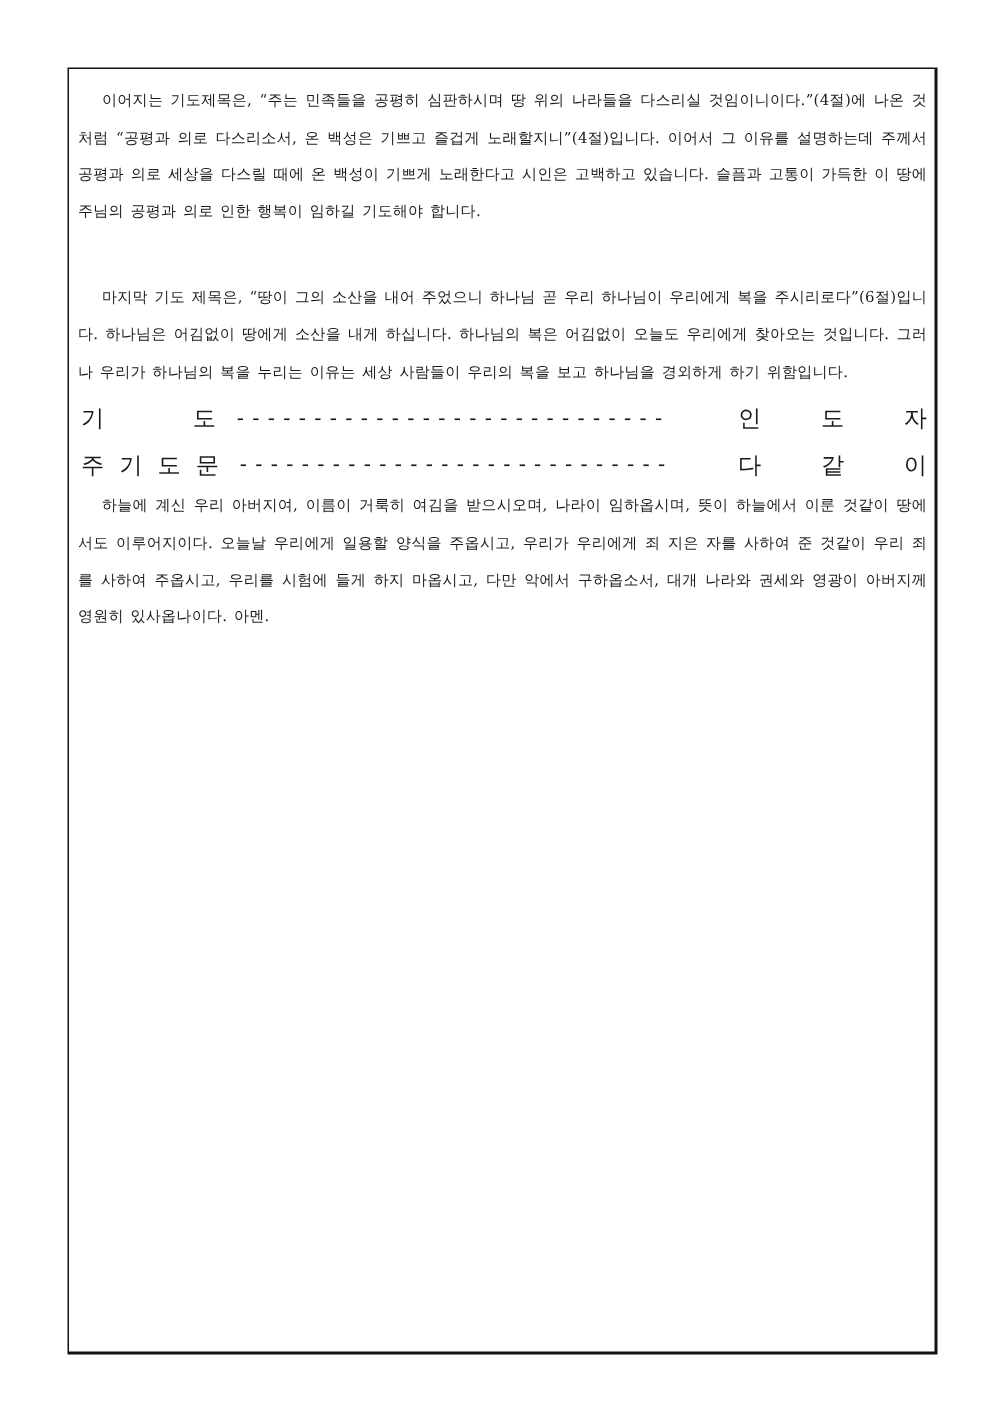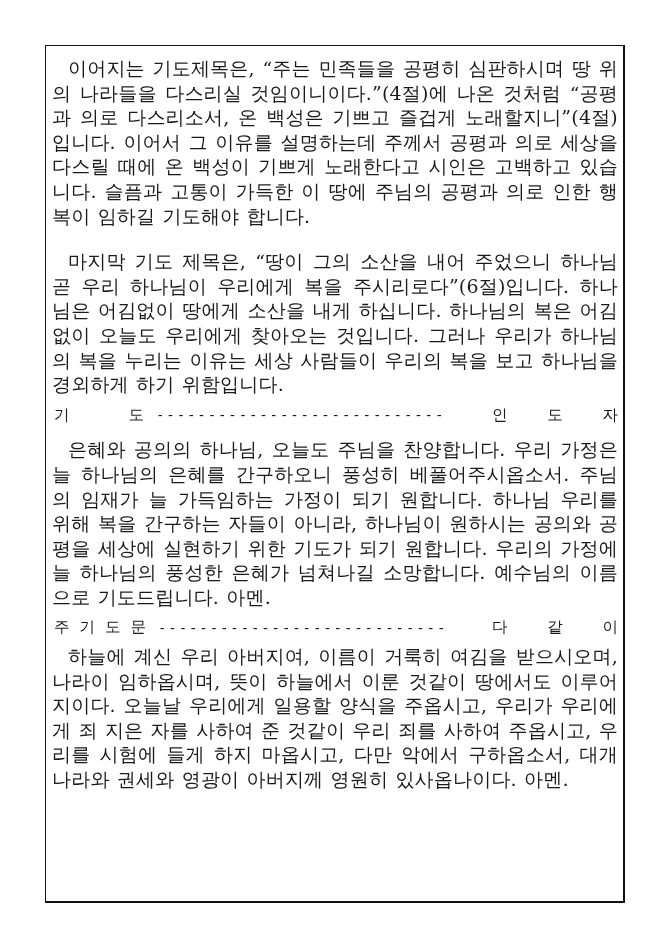--- a/index.html
+++ b/index.html
@@ -27,31 +27,31 @@
       border-bottom: 2px solid #111;
       box-sizing: border-box;
     }
     .content {
       position: absolute;
       left: 52px;
       top: 56px;
       width: 566px;
     }
     .para {
-      font-size: 19px;
+      font-size: 10px;
       line-height: 24.6px;
       text-align: justify;
       text-align-last: left;
       text-indent: 16px;
       letter-spacing: 0.2px;
       word-spacing: 1px;
       margin: 0;
     }
     .para.gap {
-      margin-top: 21px;
+      margin-top: 33px;
     }
     .heading-row {
       display: flex;
       align-items: center;
       font-size: 15.5px;
       height: 24.6px;
       margin: 0;
       white-space: nowrap;
     }
     .h-left, .h-right {
@@ -88,21 +88,20 @@
       <span>기</span>
       <span>도</span>
     </span>
     <span class="dashes">----------------------------</span>
     <span class="h-right">
       <span>인</span>
       <span>도</span>
       <span>자</span>
     </span>
   </div>
-  <p class="para after-head">은혜와 공의의 하나님, 오늘도 주님을 찬양합니다. 우리 가정은 늘 하나님의 은혜를 간구하오니 풍성히 베풀어주시옵소서. 주님의 임재가 늘 가득임하는 가정이 되기 원합니다. 하나님 우리를 위해 복을 간구하는 자들이 아니라, 하나님이 원하시는 공의와 공평을 세상에 실현하기 위한 기도가 되기 원합니다. 우리의 가정에 늘 하나님의 풍성한 은혜가 넘쳐나길 소망합니다. 예수님의 이름으로 기도드립니다. 아멘.</p>
 
   <div class="heading-row sec2">
     <span class="h-left lords">
       <span>주</span>
       <span>기</span>
       <span>도</span>
       <span>문</span>
     </span>
     <span class="dashes">----------------------------</span>
     <span class="h-right">

